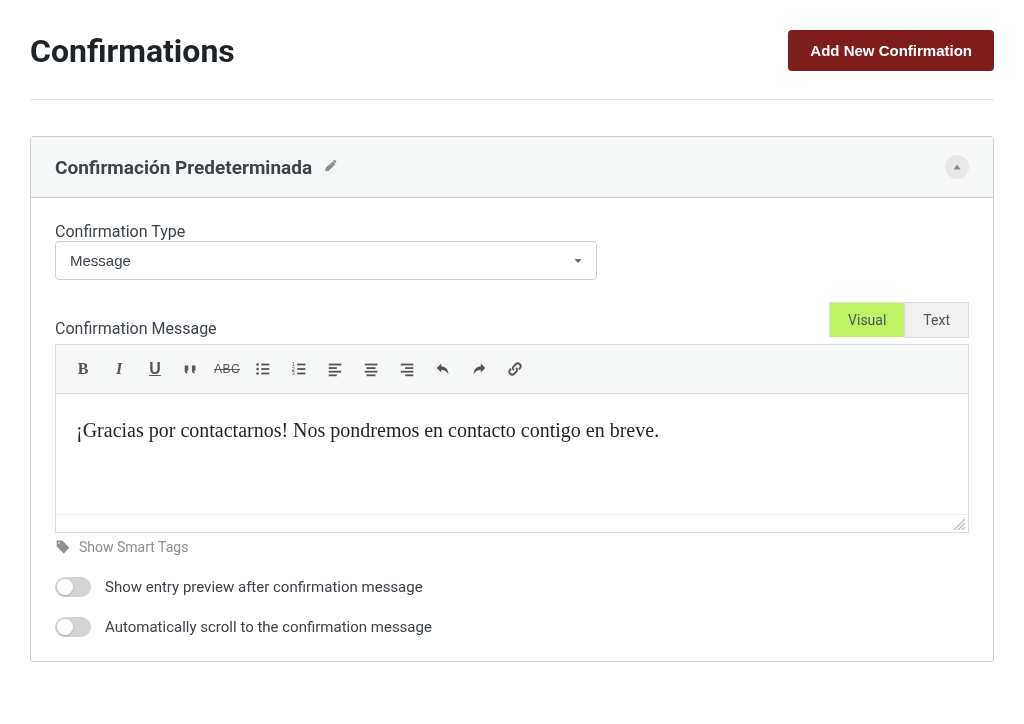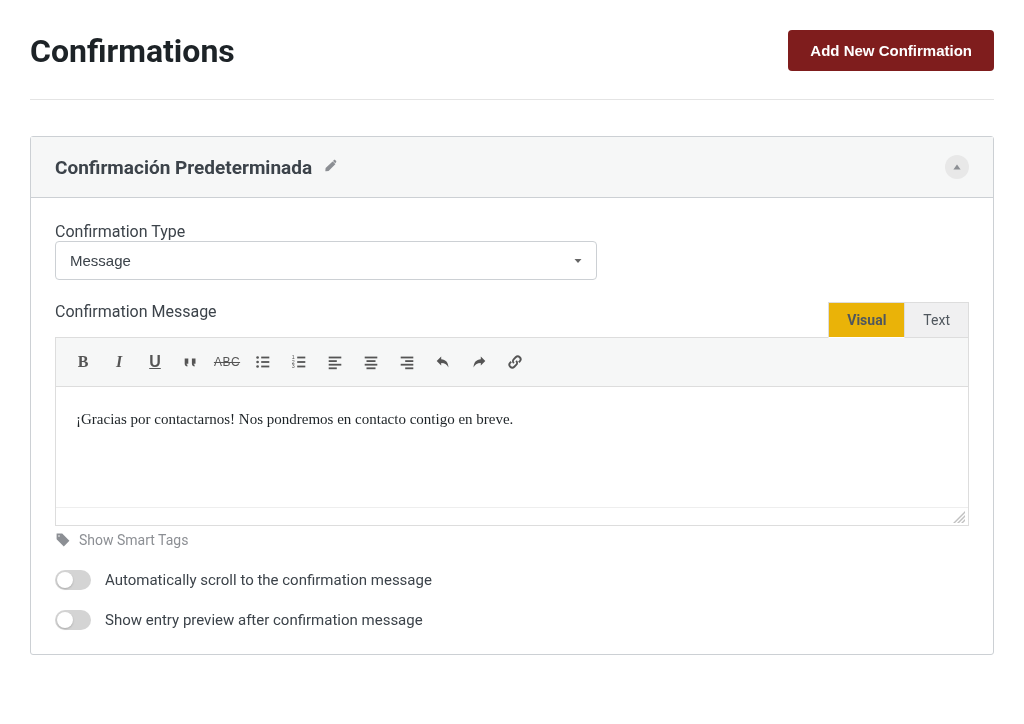--- a/index.html
+++ b/index.html
@@ -38,60 +38,60 @@
     .pencil-icon { width: 16px; height: 16px; fill: #8c8f94; cursor: pointer; }
     .collapse-btn {
       width: 24px; height: 24px; border-radius: 50%;
       background: #e8e8e8; display: flex; align-items: center; justify-content: center;
       cursor: pointer;
     }
     .collapse-btn svg { width: 12px; height: 12px; fill: #8c8f94; }
     .panel-body { padding: 24px; }
     .field-group { margin-bottom: 22px; }
     .field-label { font-size: 16px; color: #3c434a; display: block; }
-    .label-row { display: flex; justify-content: space-between; margin-bottom: 0; }
+    .label-row { display: flex; justify-content: space-between; align-items: flex-end; margin-bottom: 7px; }
     .select-wrap {
       position: relative; width: 542px;
     }
     .select {
       width: 100%; padding: 10px 14px; font-size: 15px;
       border: 1px solid #ccd0d4; border-radius: 4px; background: #fff;
       appearance: none; cursor: pointer; color: #3c434a;
     }
     .select-caret {
       position: absolute; right: 12px; top: 50%; transform: translateY(-50%);
       pointer-events: none; width: 14px; height: 14px; fill: #666;
     }
     .tabs { display: flex; }
     .tab {
       padding: 9px 18px; font-size: 14px; border: 1px solid #ddd;
       background: #f0f0f1; cursor: pointer; color: #50575e;
     }
     .tab + .tab { border-left: none; }
-    .tab.active { background: #eab308; border-bottom-color: #fff; font-weight: bold; }
+    .tab.active { background: #bef264; border-bottom-color: #fff; }
     .editor {
       border: 1px solid #ddd; margin-top: -1px;
     }
     .toolbar {
       background: #f6f7f7; border-bottom: 1px solid #ddd;
       padding: 8px 10px; display: flex; gap: 2px; align-items: center;
     }
     .tool-btn {
       width: 34px; height: 32px; display: flex; align-items: center; justify-content: center;
       cursor: pointer; border: none; background: transparent; border-radius: 2px;
       color: #555; font-size: 16px;
     }
     .tool-btn svg { width: 18px; height: 18px; fill: #555; }
     .tool-bold { font-weight: 900; font-family: Georgia, serif; }
     .tool-italic { font-style: italic; font-family: Georgia, serif; font-weight: 600; }
     .tool-underline { text-decoration: underline; font-weight: 700; }
     .tool-strike { text-decoration: line-through; font-size: 12px; letter-spacing: 0.5px; }
     .editor-content {
       padding: 20px; min-height: 120px; font-family: Georgia, "Times New Roman", serif;
-      font-size: 15px; color: #1d2327; line-height: 1.6;
+      font-size: 20px; color: #1d2327; line-height: 1.6;
     }
     .editor-resize {
       height: 18px; background: #fff; border-top: 1px solid #eee;
       display: flex; justify-content: flex-end; align-items: flex-end; padding: 2px 3px;
     }
     .resize-grip { width: 12px; height: 12px; opacity: 0.4; }
     .smart-tags {
       display: flex; align-items: center; gap: 8px; margin-top: 6px;
       color: #8c8f94; font-size: 14px; cursor: pointer;
     }
@@ -237,22 +237,22 @@
       <div class="smart-tags">
         <svg viewBox="0 0 20 20">
             <path d="M2 2h7l9 9-7 7-9-9V2zm3 4a1 1 0 100-2 1 1 0 000 2z"></path>
           </svg>
         <span>Show Smart Tags</span>
       </div>
     </div>
 
     <div class="toggle-row">
       <div class="toggle"></div>
-      <span class="toggle-label">Automatically scroll to the confirmation message</span>
+      <span class="toggle-label">Show entry preview after confirmation message</span>
     </div>
 
     <div class="toggle-row">
       <div class="toggle"></div>
-      <span class="toggle-label">Show entry preview after confirmation message</span>
+      <span class="toggle-label">Automatically scroll to the confirmation message</span>
     </div>
 
   </div>
 </div>
 
 </body></html>

